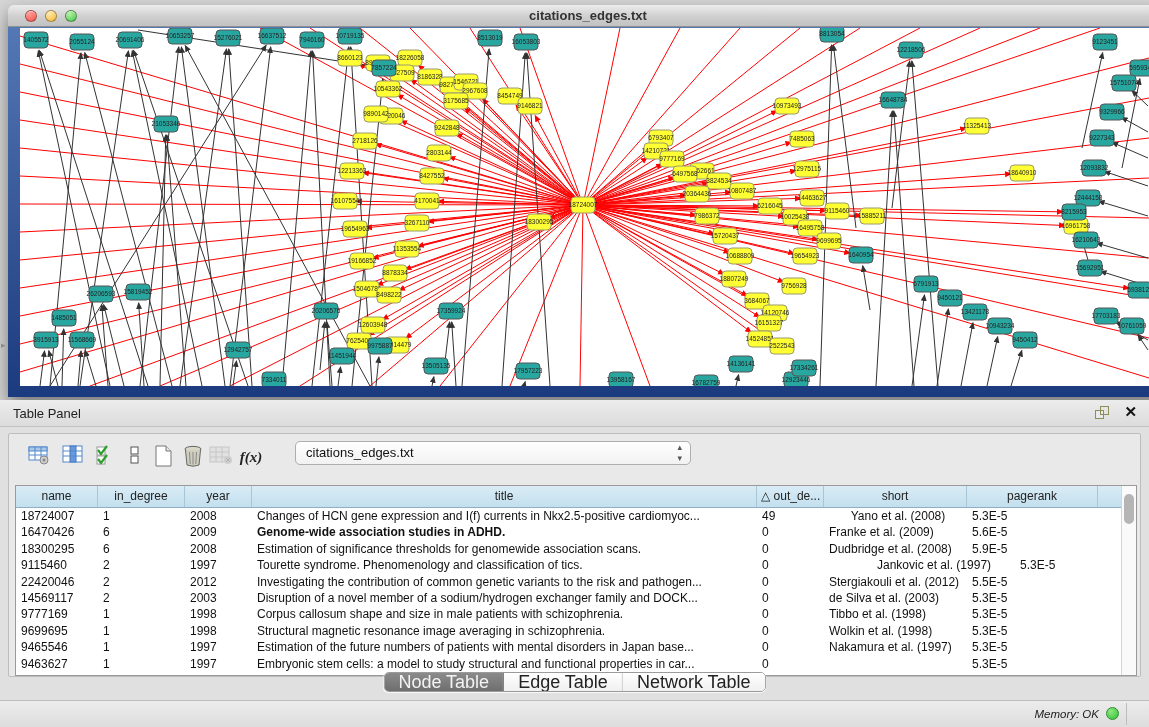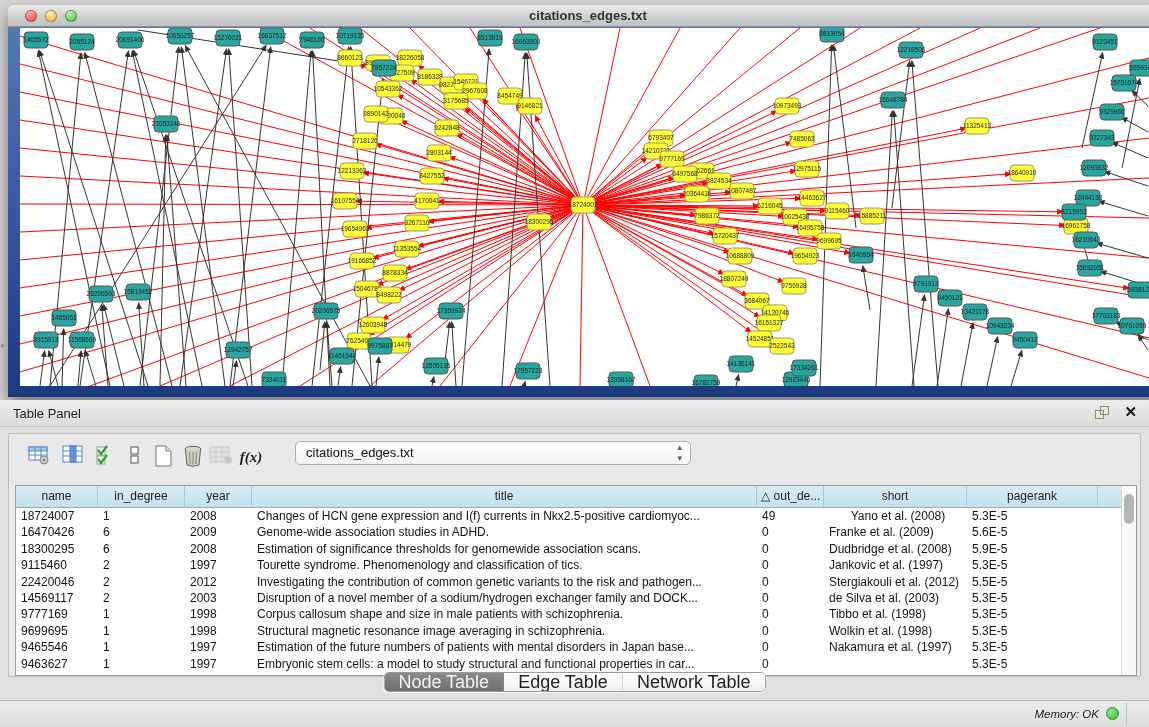--- a/index.html
+++ b/index.html
@@ -863,41 +863,41 @@
             <div class="td" style="width: 67px;">2008</div>
             <div class="td" style="width: 505px;">Changes of HCN gene expression and I(f) currents in Nkx2.5-positive cardiomyoc...</div>
             <div class="td" style="width: 67px;">49</div>
             <div class="td" style="width: 143px; text-align: center;">Yano et al. (2008)</div>
             <div class="td" style="width: 131px;">5.3E-5</div>
           </div>
           <div class="tr">
             <div class="td" style="width: 82px;">16470426</div>
             <div class="td" style="width: 87px;">6</div>
             <div class="td" style="width: 67px;">2009</div>
-            <div class="td" style="width: 505px;">Genome-wide association studies in ADHD.</div>
+            <div class="td" style="width: 505px; font-weight: bold;">Genome-wide association studies in ADHD.</div>
             <div class="td" style="width: 67px;">0</div>
             <div class="td" style="width: 143px;">Franke et al. (2009)</div>
             <div class="td" style="width: 131px;">5.6E-5</div>
           </div>
           <div class="tr">
             <div class="td" style="width: 82px;">18300295</div>
             <div class="td" style="width: 87px;">6</div>
             <div class="td" style="width: 67px;">2008</div>
             <div class="td" style="width: 505px;">Estimation of significance thresholds for genomewide association scans.</div>
             <div class="td" style="width: 67px;">0</div>
             <div class="td" style="width: 143px;">Dudbridge et al. (2008)</div>
             <div class="td" style="width: 131px;">5.9E-5</div>
           </div>
           <div class="tr">
             <div class="td" style="width: 82px;">9115460</div>
             <div class="td" style="width: 87px;">2</div>
             <div class="td" style="width: 67px;">1997</div>
             <div class="td" style="width: 505px;">Tourette syndrome. Phenomenology and classification of tics.</div>
             <div class="td" style="width: 67px;">0</div>
-            <div class="td" style="width: 143px;">Jankovic et al. (1997)</div>
+            <div class="td" style="width: 143px; margin-left: 48px;">Jankovic et al. (1997)</div>
             <div class="td" style="width: 131px;">5.3E-5</div>
           </div>
           <div class="tr">
             <div class="td" style="width: 82px;">22420046</div>
             <div class="td" style="width: 87px;">2</div>
             <div class="td" style="width: 67px;">2012</div>
             <div class="td" style="width: 505px;">Investigating the contribution of common genetic variants to the risk and pathogen...</div>
             <div class="td" style="width: 67px;">0</div>
             <div class="td" style="width: 143px;">Stergiakouli et al. (2012)</div>
             <div class="td" style="width: 131px;">5.5E-5</div>

